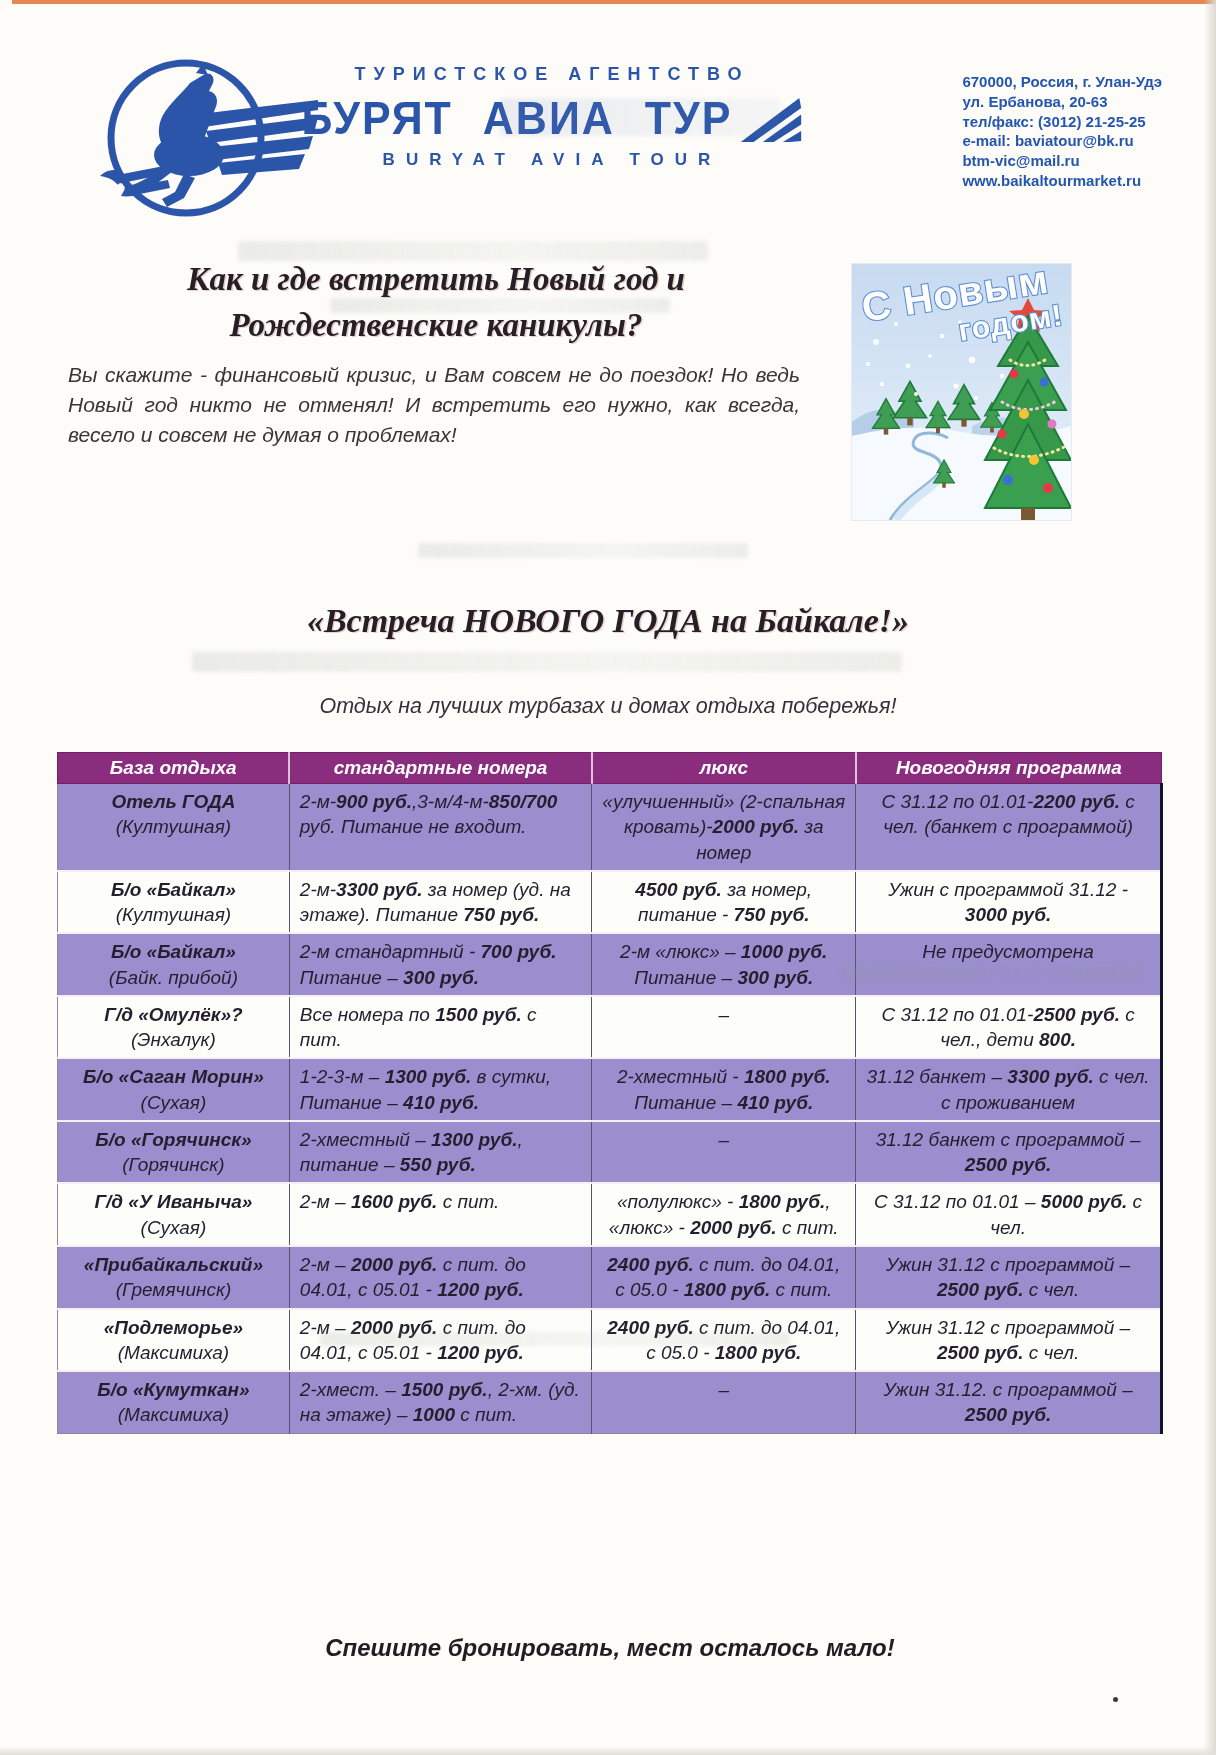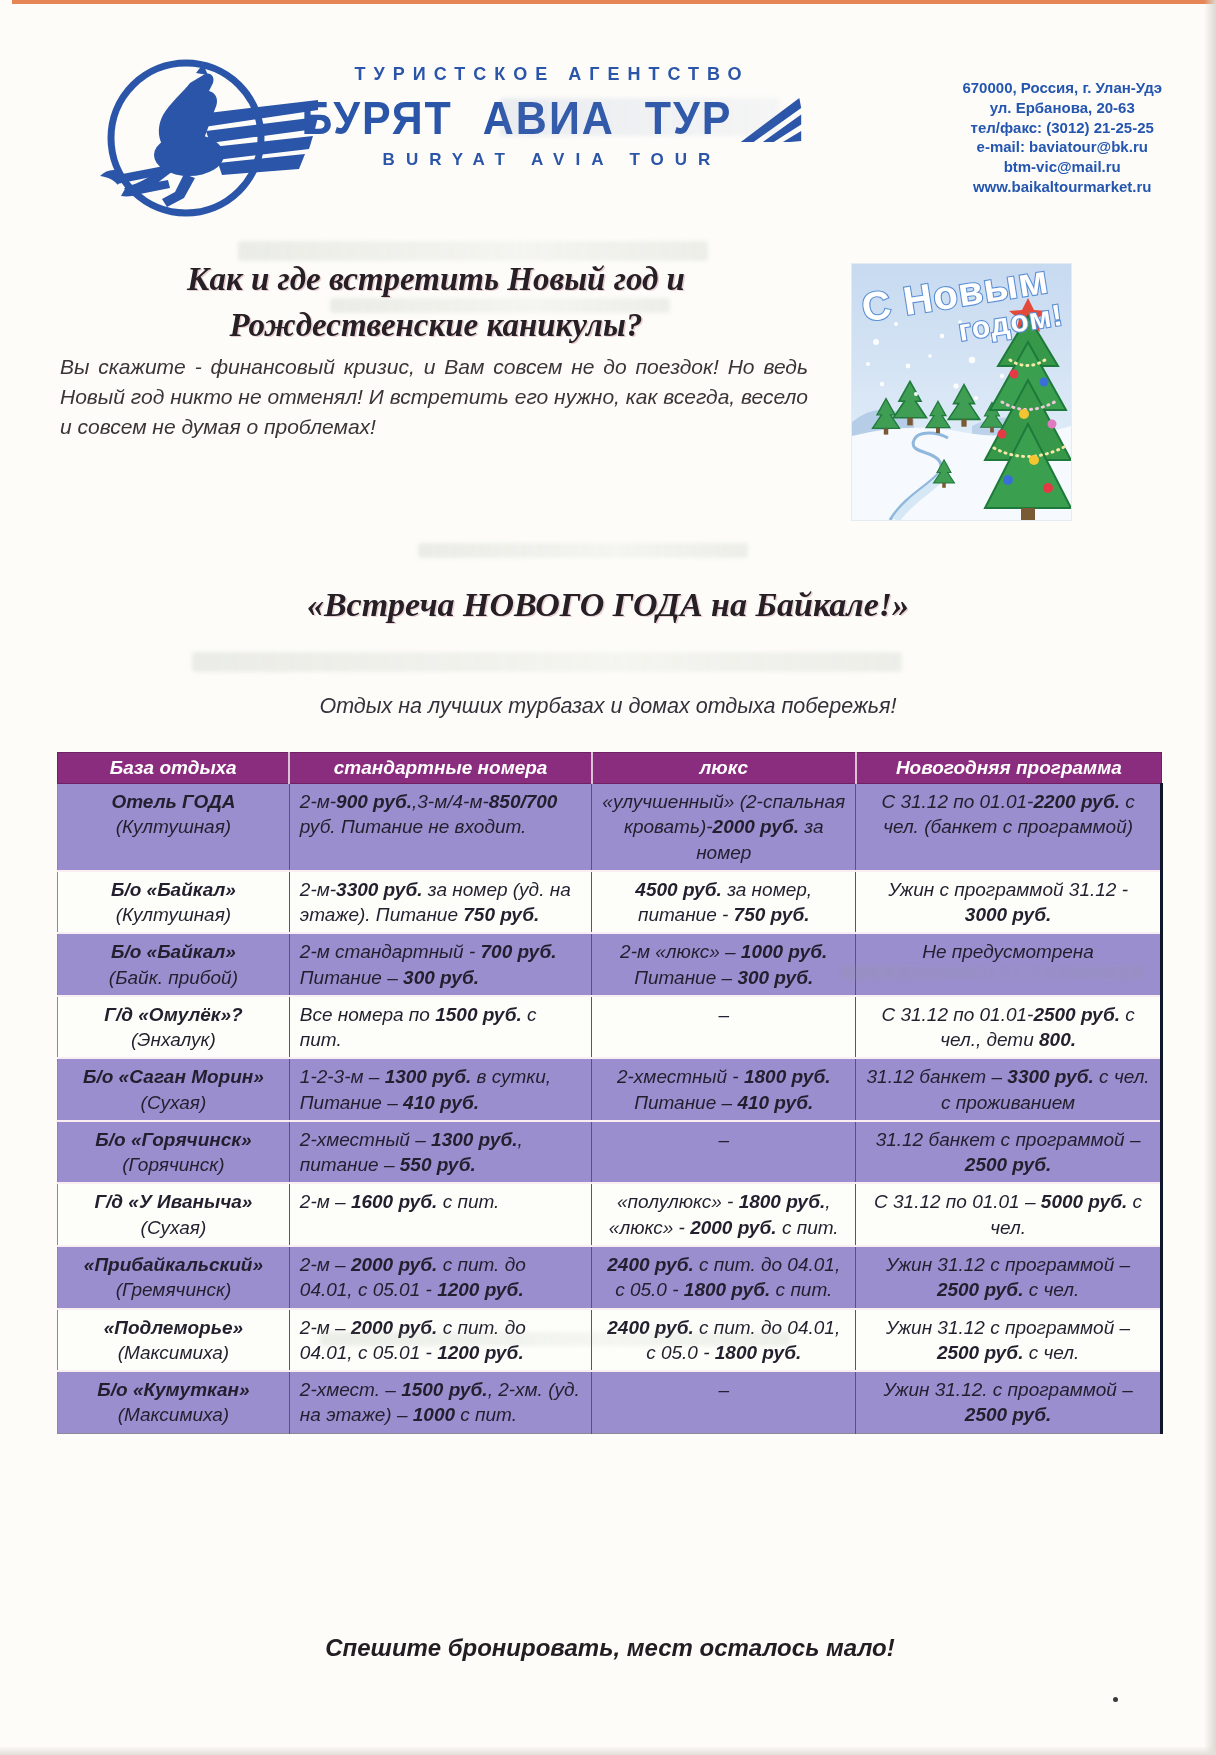--- a/index.html
+++ b/index.html
@@ -17,35 +17,35 @@
   .edge-bottom{position:absolute;left:0;bottom:0;width:100%;height:9px;background:linear-gradient(180deg,transparent,#e3dfd9);}
 
   
   .logo{position:absolute;left:92px;top:56px;width:232px;height:162px;}
   .brand{position:absolute;left:292px;top:64px;width:520px;display:flex;flex-direction:column;align-items:center;justify-content:space-between;}
   .agency-line{color:var(--brand-blue);font-size:18px;font-weight:bold;letter-spacing:8px;white-space:nowrap;}
   .brand-row{display:flex;align-items:center;margin-top:6px;}
   .brand-ru{color:var(--brand-blue);font-size:43px;font-weight:bold;letter-spacing:2px;word-spacing:16px;white-space:nowrap;transform:scaleY(1.06);}
   .pennant{width:64px;height:50px;margin-left:6px;margin-top:4px;}
   .brand-en{color:var(--brand-blue);font-size:17px;font-weight:bold;letter-spacing:11px;margin-top:5px;white-space:nowrap;}
-  .contact{position:absolute;right:54px;top:78px;text-align:center;color:#2456b0;font-size:15px;font-weight:bold;line-height:1.32;}
+  .contact{position:absolute;right:54px;top:72px;text-align:left;color:#2456b0;font-size:15px;font-weight:bold;line-height:1.32;}
 
   
   .doc-title{position:absolute;left:55px;top:256px;width:762px;text-align:center;
     font-family:"Liberation Serif",serif;font-style:italic;font-weight:bold;
     font-size:33px;line-height:1.4;color:var(--ink);
     text-shadow:1.5px 1px 0 rgba(160,40,60,.22);}
   .intro{position:absolute;left:60px;top:352px;width:748px;font-size:21px;font-style:italic;
     color:#3a3438;line-height:1.42;text-align:justify;}
-  .intro p{margin:0;}
+  .intro p{margin:8px;}
 
   .card{position:absolute;left:852px;top:264px;width:219px;height:256px;box-shadow:0 0 0 1px #e4ebf3;}
   .card svg{display:block;width:100%;height:100%;}
 
-  .offer-title{position:absolute;left:0;top:586px;width:1216px;text-align:center;
+  .offer-title{position:absolute;left:0;top:602px;width:1216px;text-align:center;
     font-family:"Liberation Serif",serif;font-style:italic;font-weight:bold;font-size:34px;color:var(--ink);
     text-shadow:1.5px 1px 0 rgba(160,40,60,.2);}
   .offer-sub{position:absolute;left:0;top:694px;width:1216px;text-align:center;
     font-size:21.5px;font-style:italic;color:#33303a;}
 
   
   table.resorts{position:absolute;left:57px;top:752px;width:1106px;border-collapse:collapse;
     font-size:19px;font-style:italic;color:#231f2e;}
   table.resorts col.c1{width:21%;} table.resorts col.c2{width:27.4%;}
   table.resorts col.c3{width:23.9%;} table.resorts col.c4{width:27.7%;}

